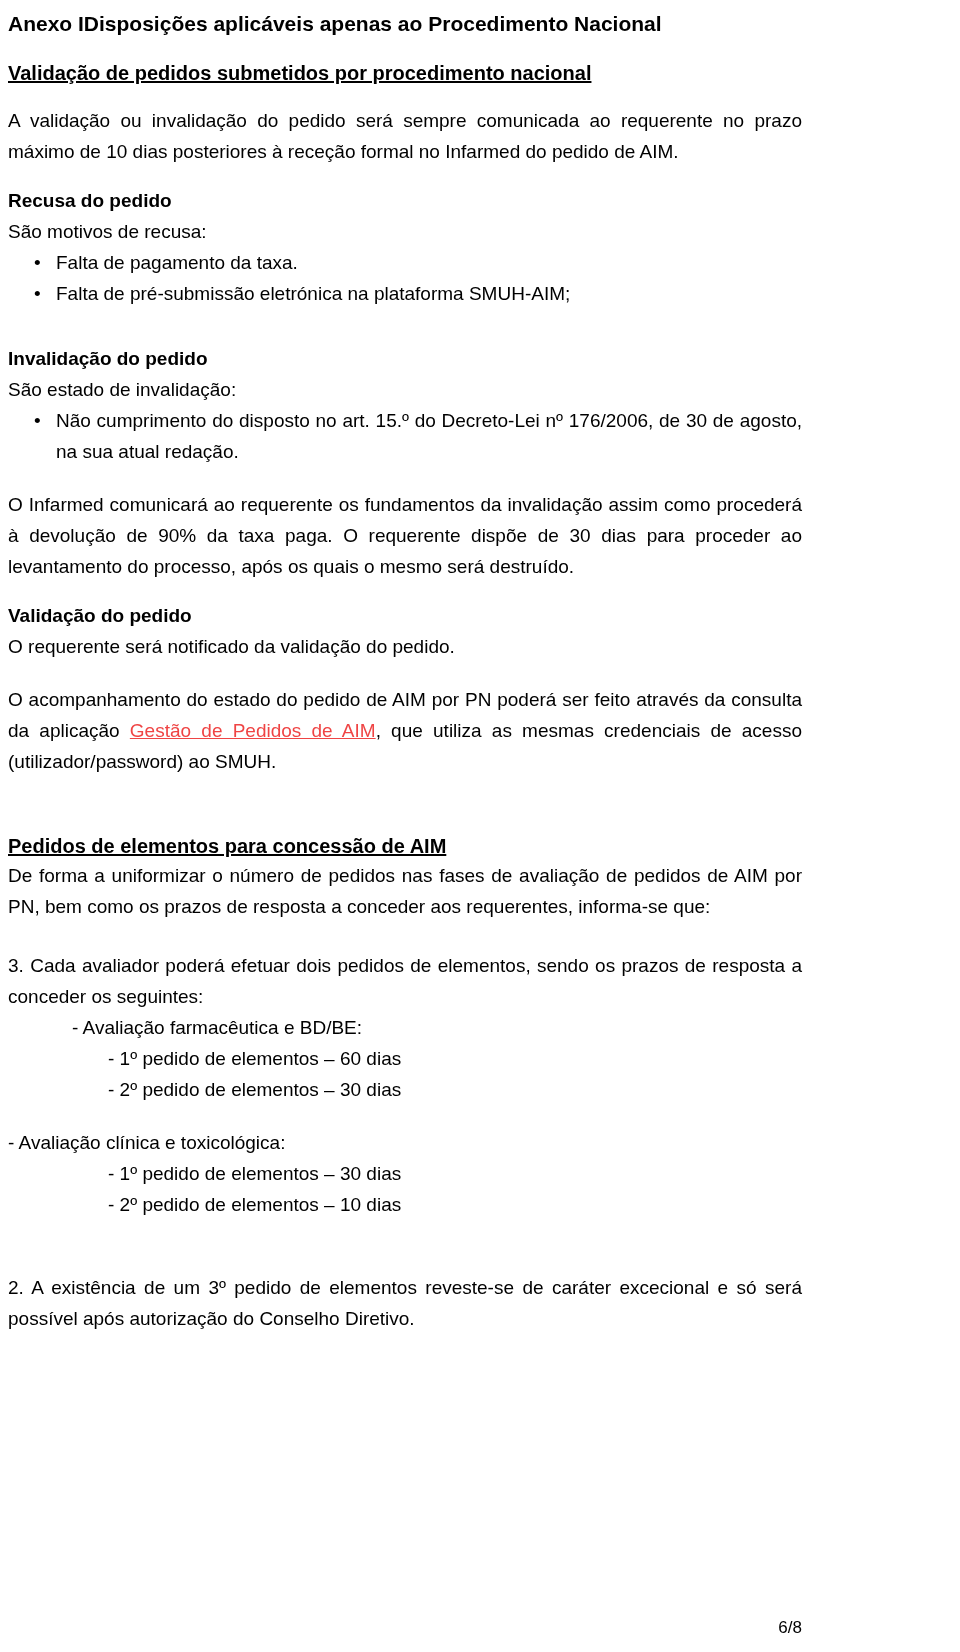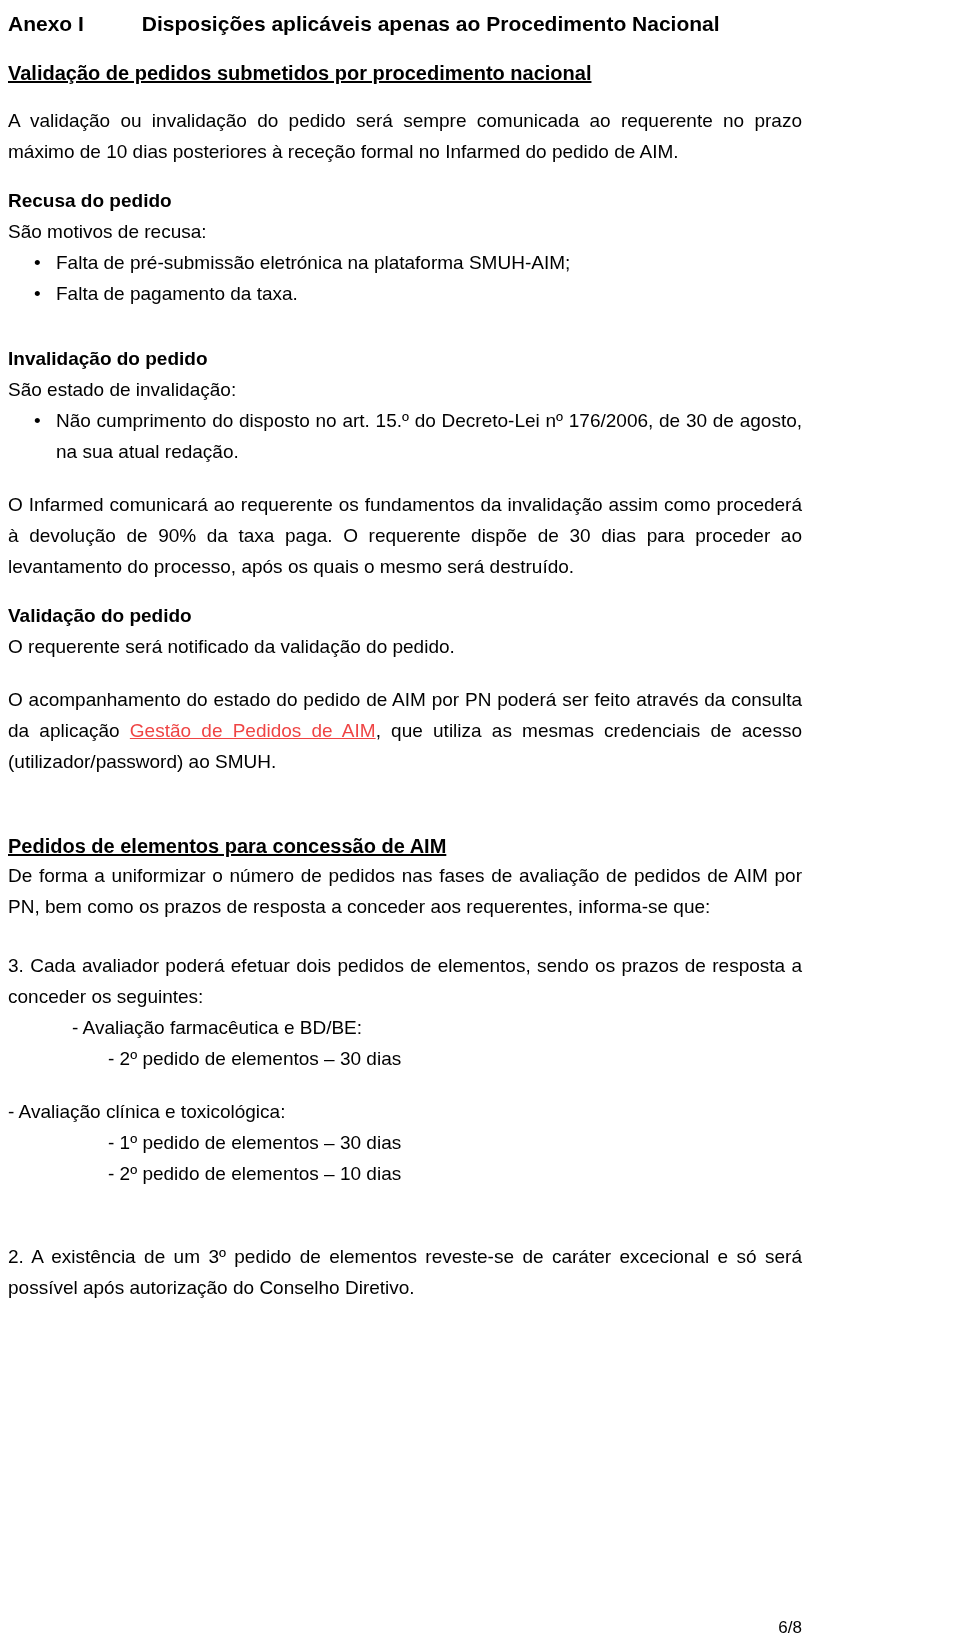--- a/index.html
+++ b/index.html
@@ -28,21 +28,20 @@
     margin: 0 0 26px 0;
   }
   .annex-label {
     font-size: 21px;
     font-weight: bold;
     white-space: pre;
   }
   .annex-title {
     font-size: 21px;
     font-weight: bold;
-    margin-left: 58px;
   }
   .h-underline {
     font-size: 20px;
     font-weight: bold;
     text-decoration: underline;
     margin: 0 0 20px 0;
     display: block;
   }
   .para {
     font-size: 19px;
@@ -133,22 +132,22 @@
 
   <span class="h-underline">Validação de pedidos submetidos por procedimento nacional</span>
 
   <p class="para just-block">A validação ou invalidação do pedido será sempre comunicada ao requerente no prazo máximo de 10 dias posteriores à receção formal no Infarmed do pedido de AIM.</p>
 
   <div class="spacer-sm"></div>
 
   <p class="bold-head">Recusa do pedido</p>
   <p class="plain-line">São motivos de recusa:</p>
   <ul class="bullets">
+    <li>Falta de pagamento da taxa.</li>
     <li>Falta de pré-submissão eletrónica na plataforma SMUH-AIM;</li>
-    <li>Falta de pagamento da taxa.</li>
   </ul>
 
   <div class="spacer-lg"></div>
 
   <p class="bold-head">Invalidação do pedido</p>
   <p class="plain-line">São estado de invalidação:</p>
   <ul class="bullets">
     <li>Não cumprimento do disposto no art. 15.º do Decreto-Lei nº 176/2006, de 30 de agosto, na sua atual redação.</li>
   </ul>
 
@@ -169,20 +168,21 @@
 
   <span class="section-head">Pedidos de elementos para concessão de AIM</span>
 
   <p class="para just-block">De forma a uniformizar o número de pedidos nas fases de avaliação de pedidos de AIM por PN, bem como os prazos de resposta a conceder aos requerentes, informa-se que:</p>
 
   <div class="spacer-md"></div>
 
   <p class="para just-block tight">3. Cada avaliador poderá efetuar dois pedidos de elementos, sendo os prazos de resposta a conceder os seguintes:</p>
 
   <p class="indent-1">- Avaliação farmacêutica e BD/BE:</p>
+  <p class="indent-2">- 1º pedido de elementos – 60 dias</p>
   <p class="indent-2">- 2º  pedido de elementos – 30 dias</p>
 
   <div class="spacer-md"></div>
 
   <p class="plain-line">- Avaliação clínica e toxicológica:</p>
   <p class="indent-2">- 1º pedido de elementos – 30 dias</p>
   <p class="indent-2">- 2º pedido de elementos – 10 dias</p>
 
   <div class="spacer-xl"></div>
 

